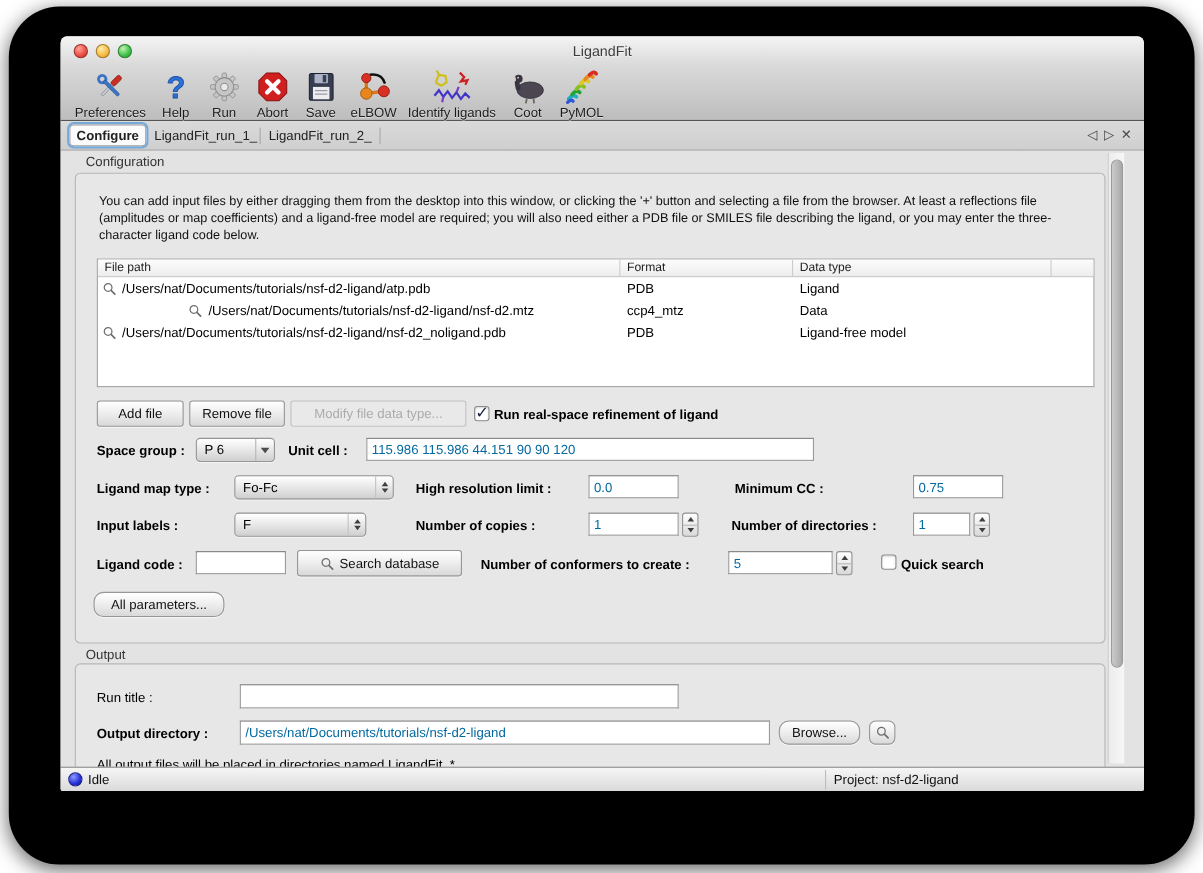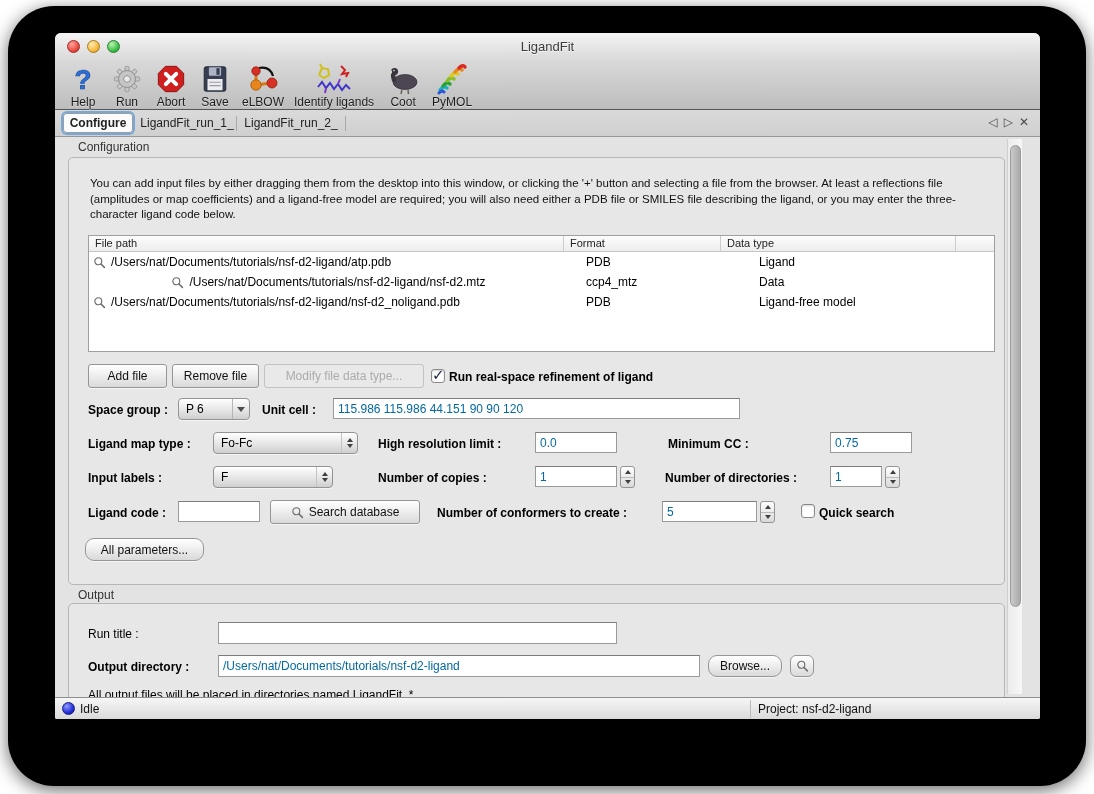--- a/index.html
+++ b/index.html
@@ -45,21 +45,21 @@
   .groupbox { position:absolute; border:1px solid #b6b6b6; border-radius:5px; background:#e7e7e7; }
   .grouplabel { position:absolute; font-size:12px; color:#333; }
   .instructions { position:absolute; font-size:11.5px; color:#111; line-height:15.5px; }
 
   
   .filetable { position:absolute; left:33px; top:98px; width:907px; height:117px;
     background:#fff; border:1px solid #9f9f9f; }
   .thead { display:flex; height:16px; background:linear-gradient(#fcfcfc,#ededed);
     border-bottom:1px solid #c7c7c7; font-size:11px; color:#222; }
   .th { padding:1px 0 0 6px; border-right:1px solid #cccccc; overflow:hidden; white-space:nowrap; }
-  .trow { display:flex; height:20px; align-items:center; font-size:12px; color:#000;gap:16px; }
+  .trow { display:flex; height:20px; align-items:center; font-size:12px; color:#000; }
   .td { padding-left:6px; overflow:hidden; white-space:nowrap; }
   .td.path { display:flex; align-items:center; gap:5px; padding-left:4px; }
   .magicon { width:13px; height:13px; flex:0 0 13px; }
 
   
   .label { position:absolute; font-size:12px; color:#000000; white-space:nowrap; }
   .label.b { font-weight:bold; }
   .btn { position:absolute; height:24px; border:1px solid #969696; border-radius:3px;
     background:linear-gradient(#ffffff,#efefef 45%,#d9d9d9); font-size:12px; color:#111;
     display:flex; align-items:center; justify-content:center; box-shadow:0 1px 0 rgba(255,255,255,.6); }
@@ -123,20 +123,35 @@
 
   <div class="chrome">
     <div class="traffic">
       <div class="light red"></div>
       <div class="light yellow"></div>
       <div class="light green"></div>
     </div>
     <div class="titletext">LigandFit</div>
 
     <div class="toolbar">
+      <div class="toolitem" style="padding-left:7px">
+        <div class="toolicon">
+          <svg width="32" height="32" viewBox="0 0 32 32">
+            <g transform="rotate(45 16 16)">
+              <rect x="13.6" y="2.5" width="4.8" height="11" rx="2" fill="#c92f23" stroke="#7e1b13" stroke-width=".6"></rect>
+              <rect x="15" y="13.5" width="2.2" height="13" fill="#c9ccd4" stroke="#7e8188" stroke-width=".6"></rect>
+            </g>
+            <g transform="rotate(-45 16 16)">
+              <circle cx="16" cy="6" r="3.4" fill="none" stroke="#3b74c4" stroke-width="2.6"></circle>
+              <rect x="14.6" y="8" width="3" height="19" rx="1.2" fill="#3b74c4" stroke="#1e4a87" stroke-width=".5"></rect>
+            </g>
+          </svg>
+        </div>
+        <div class="toollabel">Preferences</div>
+      </div>
       <div class="toolitem">
         <div class="toolicon">
           <svg width="32" height="32" viewBox="0 0 32 32">
             <text x="16" y="26" font-size="28" font-weight="bold" fill="#2e6fd8" stroke="#164a9e" stroke-width=".7" text-anchor="middle" font-family="Liberation Sans, sans-serif">?</text>
           </svg>
         </div>
         <div class="toollabel">Help</div>
       </div>
       <div class="toolitem">
         <div class="toolicon">

